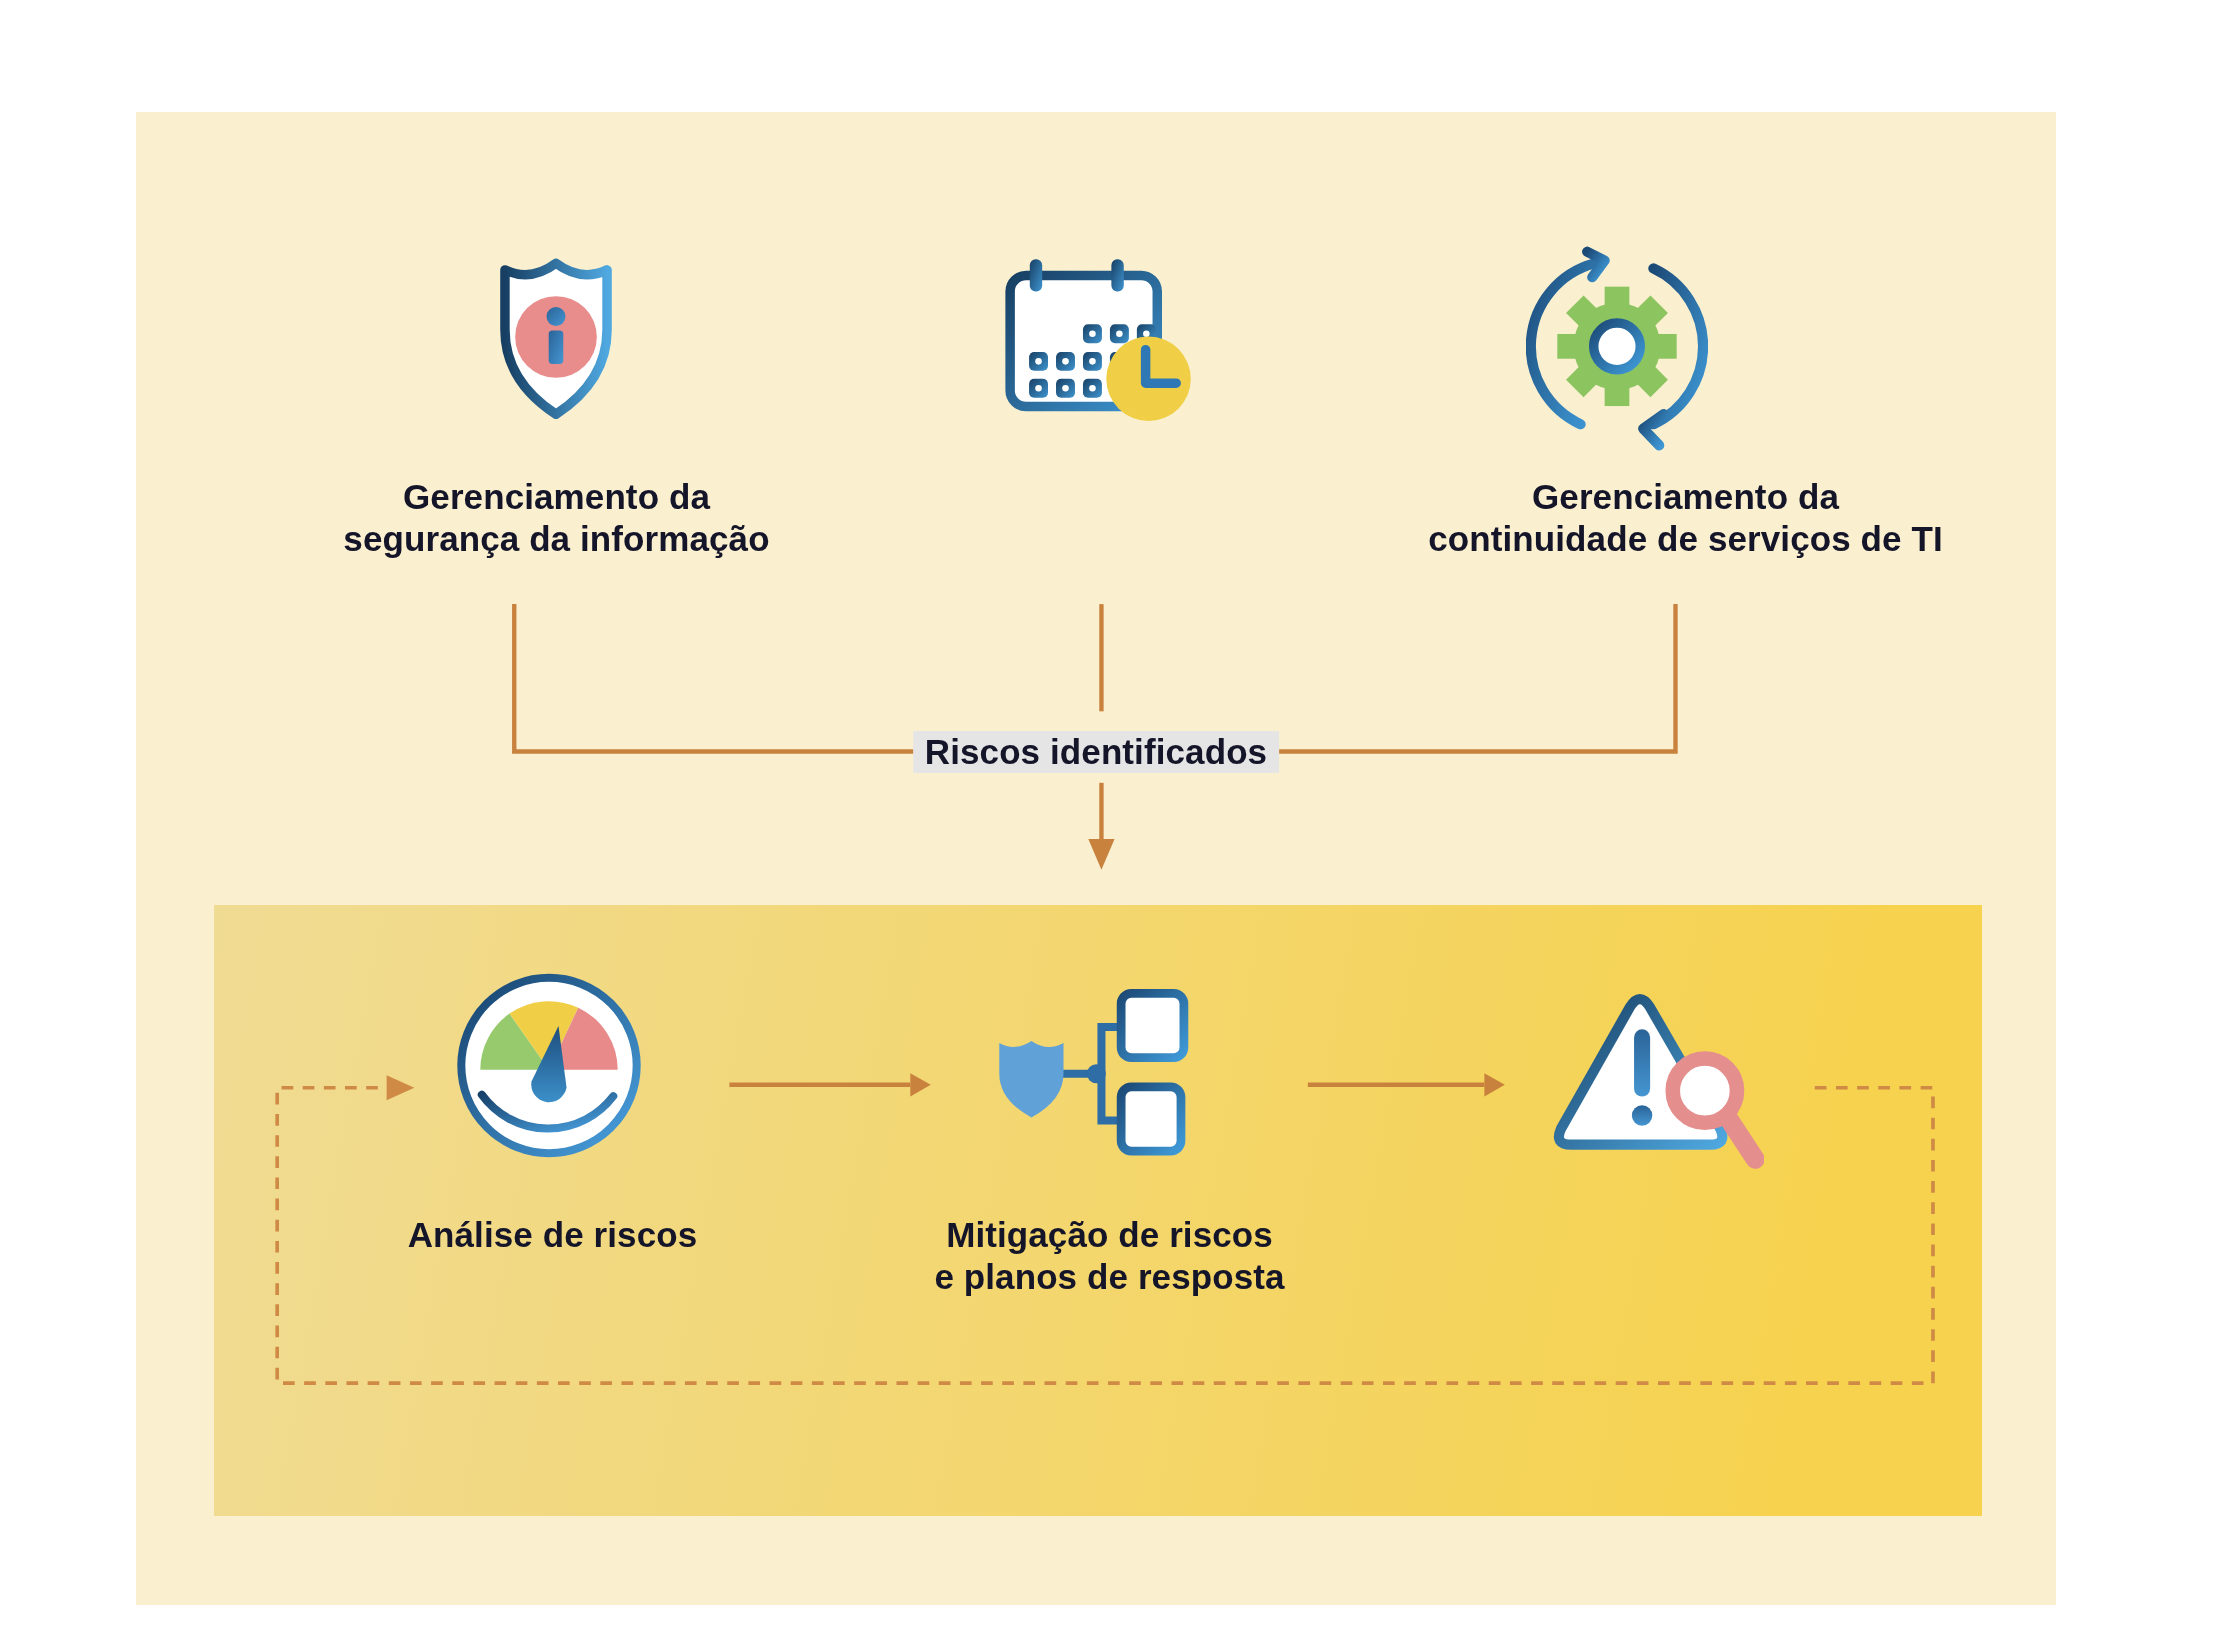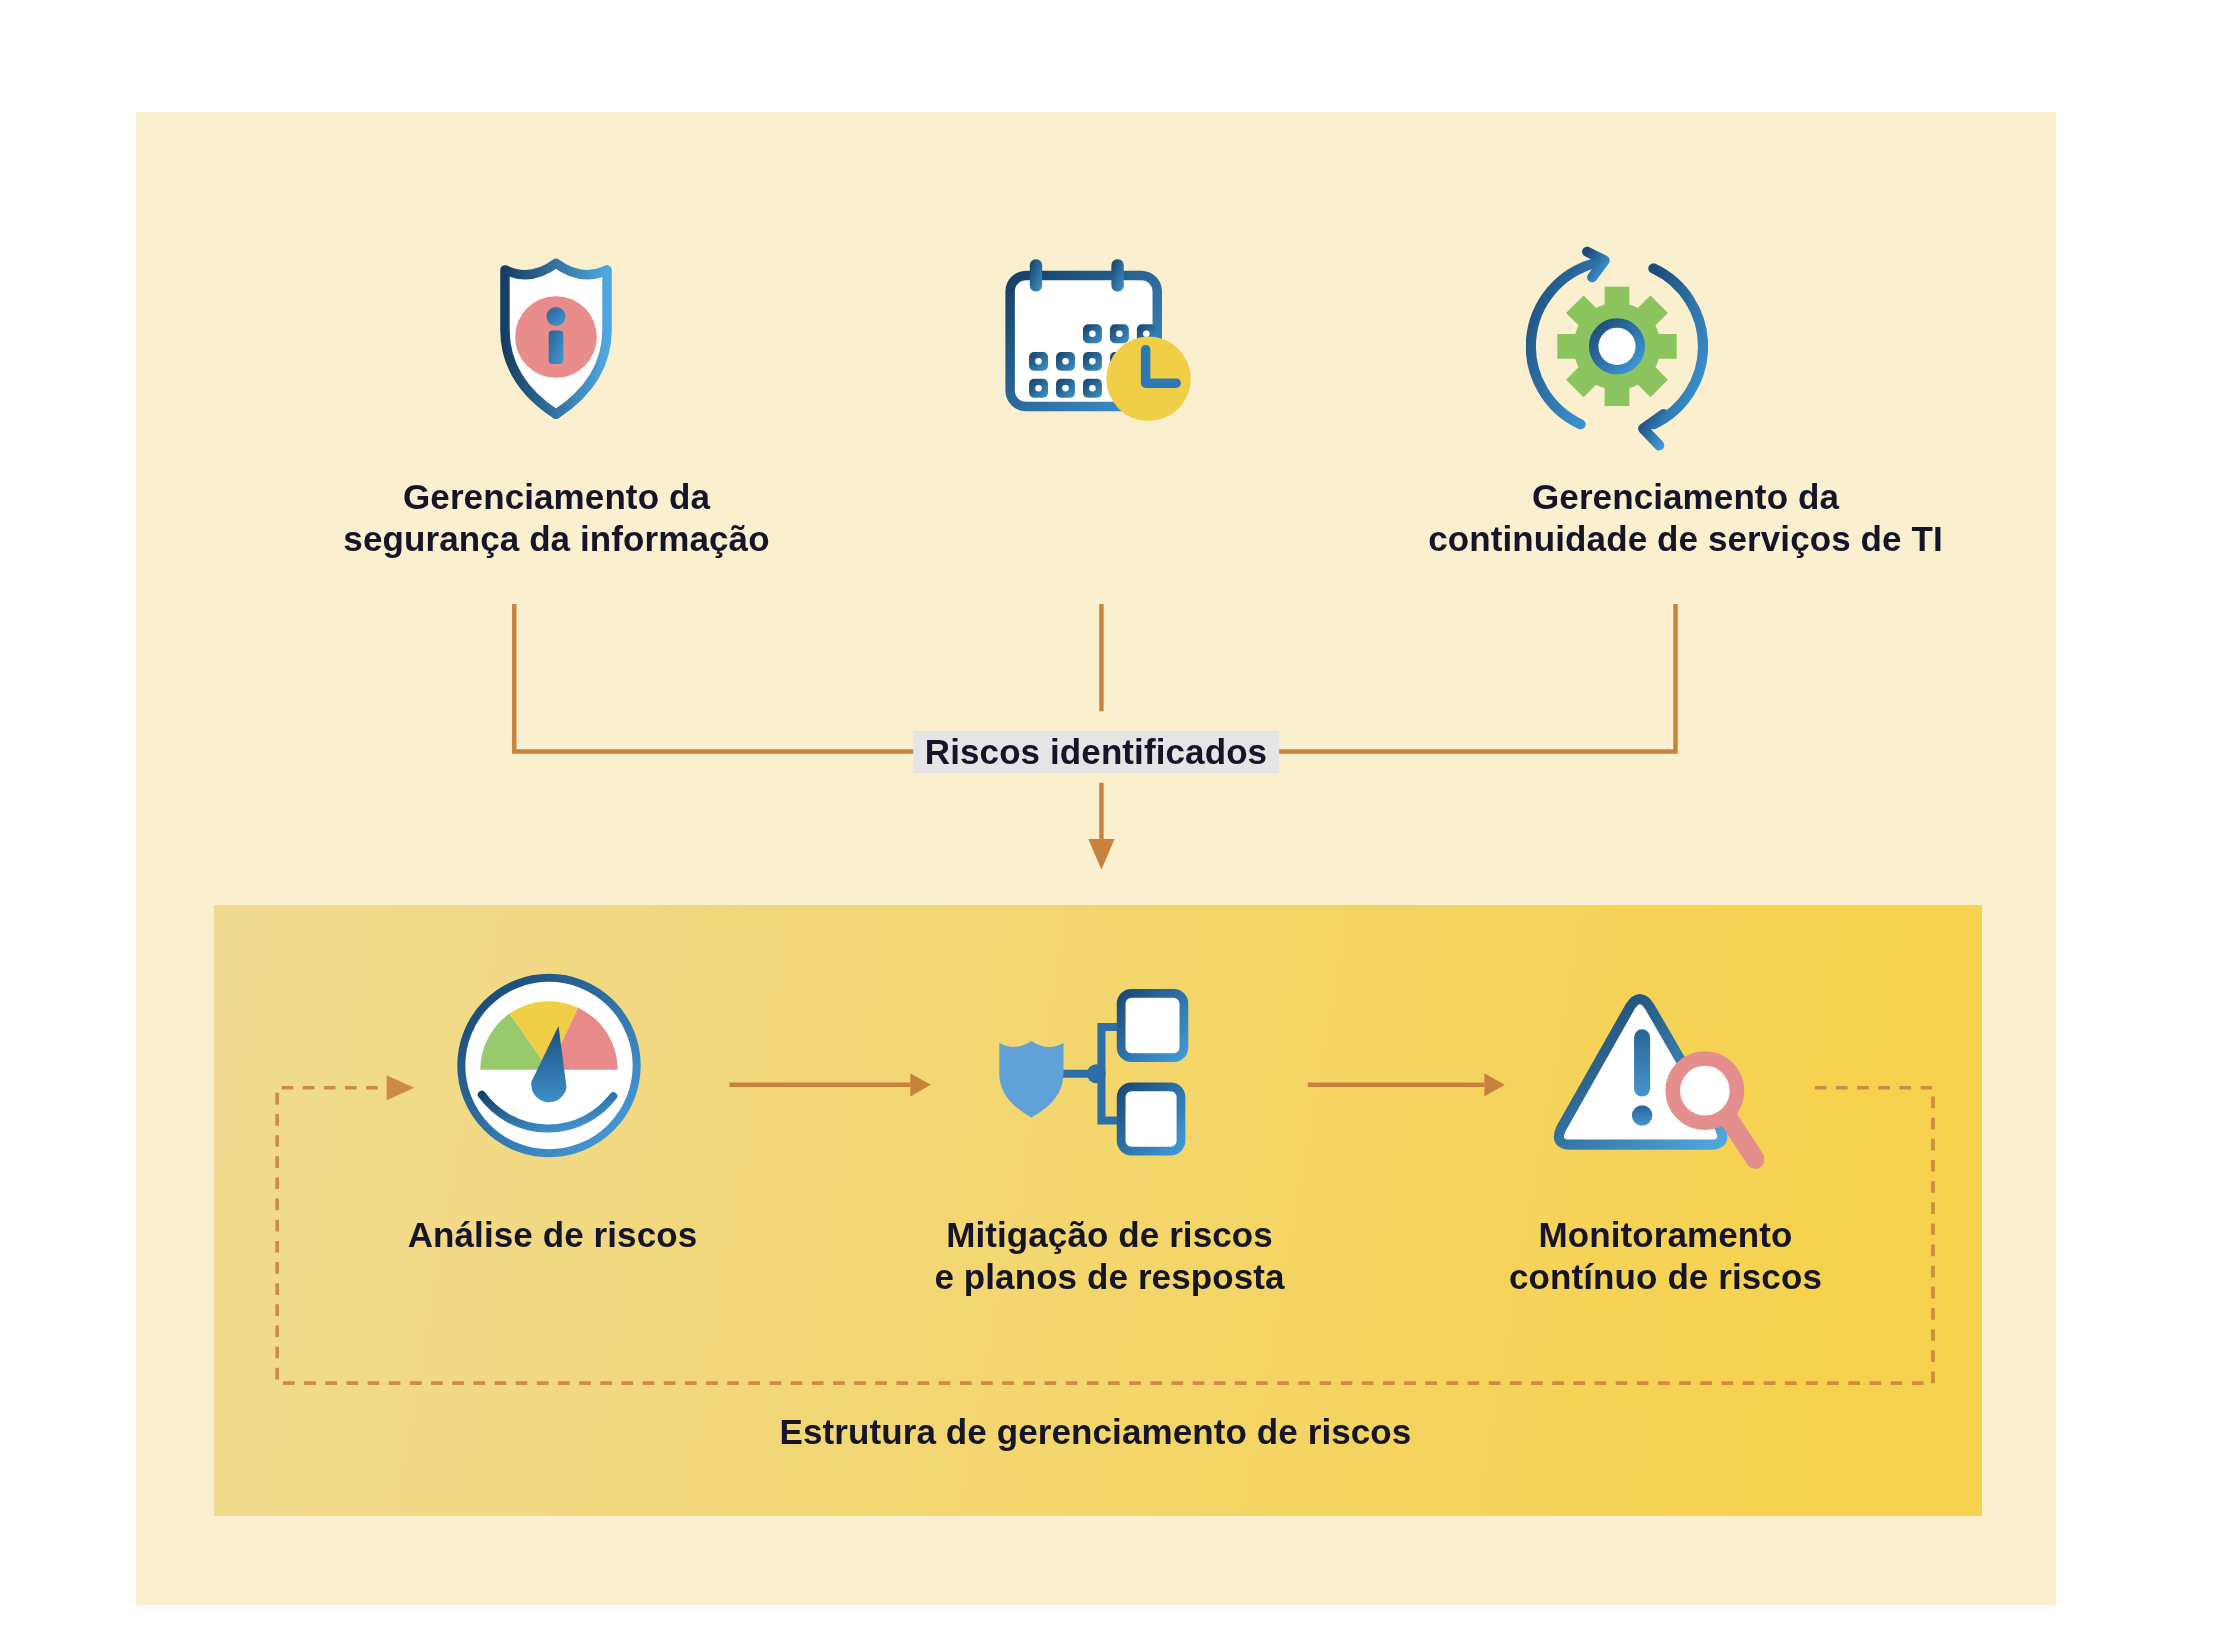--- a/index.html
+++ b/index.html
@@ -198,19 +198,16 @@
   <div class="label lbl-top1">Gerenciamento da
 segurança da informação</div>
   <div class="label lbl-top3">Gerenciamento da
 continuidade de serviços de TI</div>
 
   <div class="label lbl-riscos">Riscos identificados</div>
 
   <div class="label lbl-proc1">Análise de riscos</div>
   <div class="label lbl-proc2">Mitigação de riscos
 e planos de resposta</div>
-  <div class="label lbl-proc3">Monitoramento
-contínuo de riscos</div>
-
-  <div class="label lbl-caption">Estrutura de gerenciamento de riscos</div>
+
 
 </div>
 
 
 </body></html>

